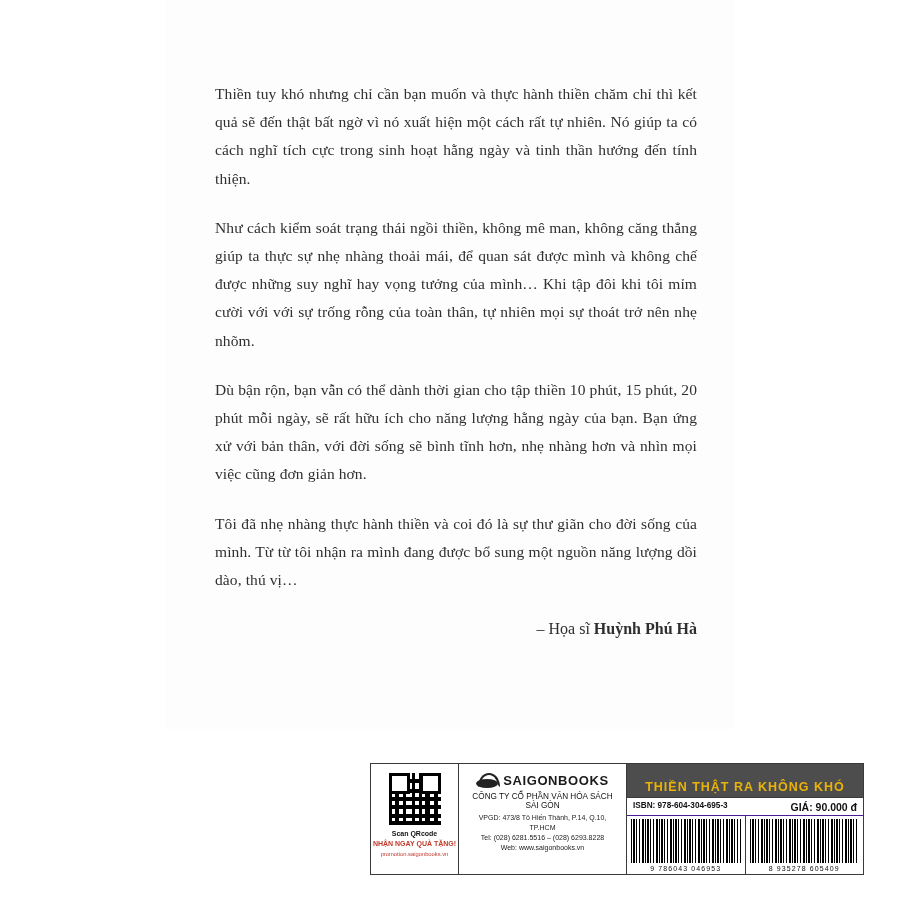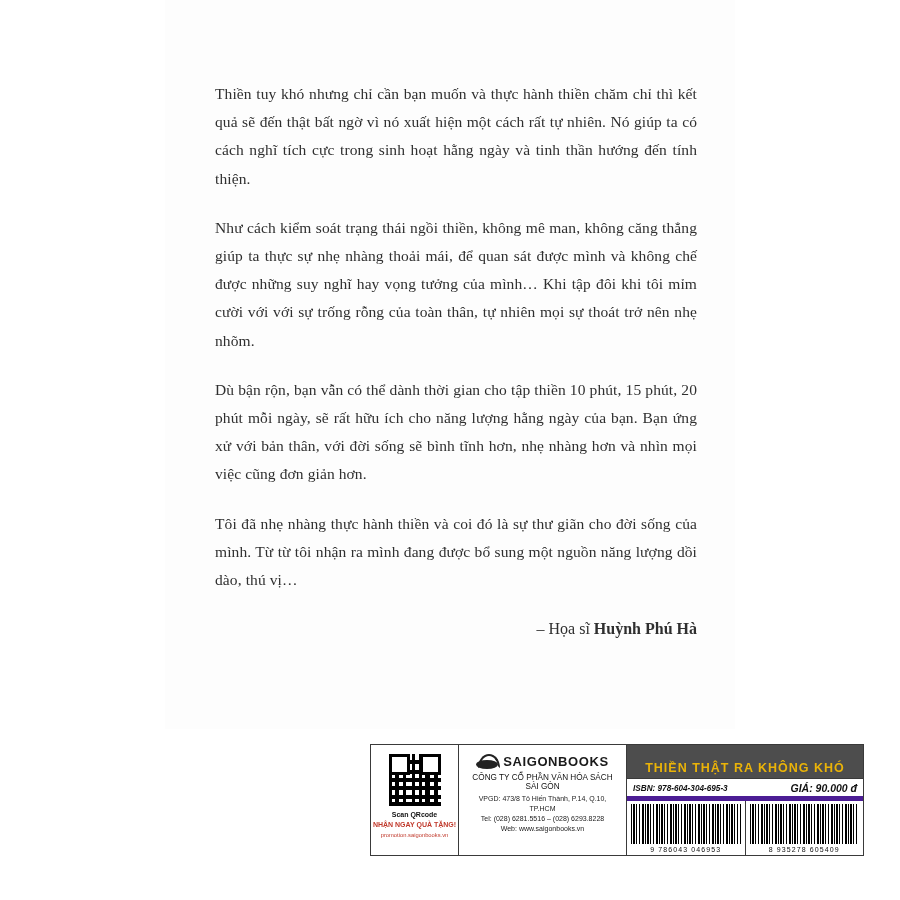--- a/index.html
+++ b/index.html
@@ -46,21 +46,21 @@
     color: #2f2f2f;
   }
   .signature .name {
     font-weight: bold;
   }
 
   
   .footer-block {
     position: absolute;
     left: 205px;
-    top: 744px;
+    top: 763px;
     width: 494px;
     height: 112px;
     display: flex;
     border: 1px solid #3a3a3a;
     background: #ffffff;
     box-sizing: border-box;
   }
 
   .qr-cell {
     width: 88px;
@@ -179,26 +179,24 @@
     font-family: "Liberation Sans", sans-serif;
     font-size: 12.5px;
     font-weight: bold;
     letter-spacing: 1px;
     text-align: center;
     padding: 16px 0 3px 0;
     border-bottom: 1px solid #3a3a3a;
   }
   .isbn-row {
     display: flex;
-    align-items: center;
     justify-content: space-between;
     padding: 3px 6px 2px 6px;
-    border-bottom: 5px solid #4c1d95;
-    font-family: "Liberation Sans", sans-serif;
-    font-style: italic;
+    border-bottom: 1px solid #4c1d95;
+    font-family: "Liberation Sans", sans-serif;
   }
   .isbn-text {
     font-size: 8.2px;
     font-weight: bold;
     color: #111;
   }
   .price-text {
     font-size: 10.5px;
     font-weight: bold;
     color: #111;

